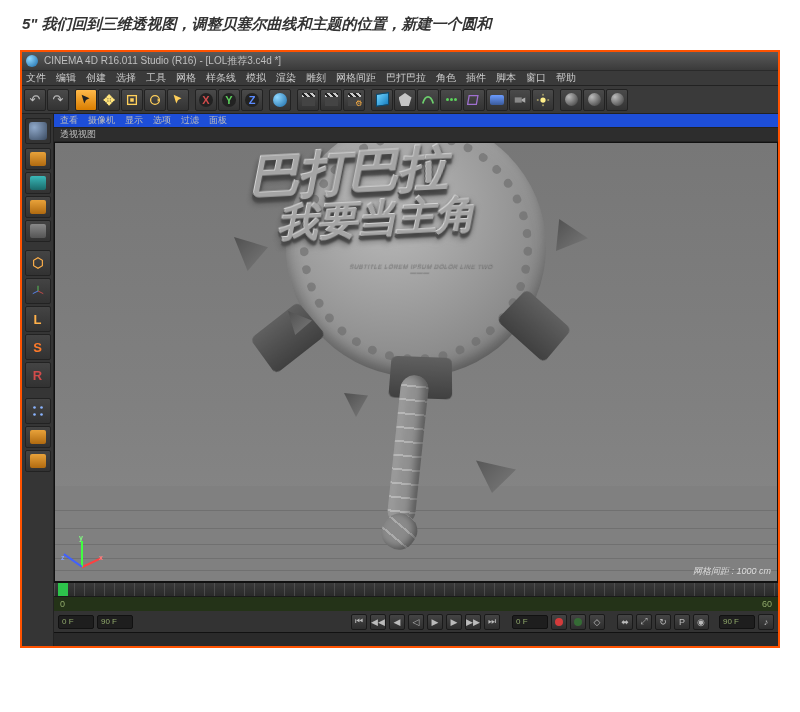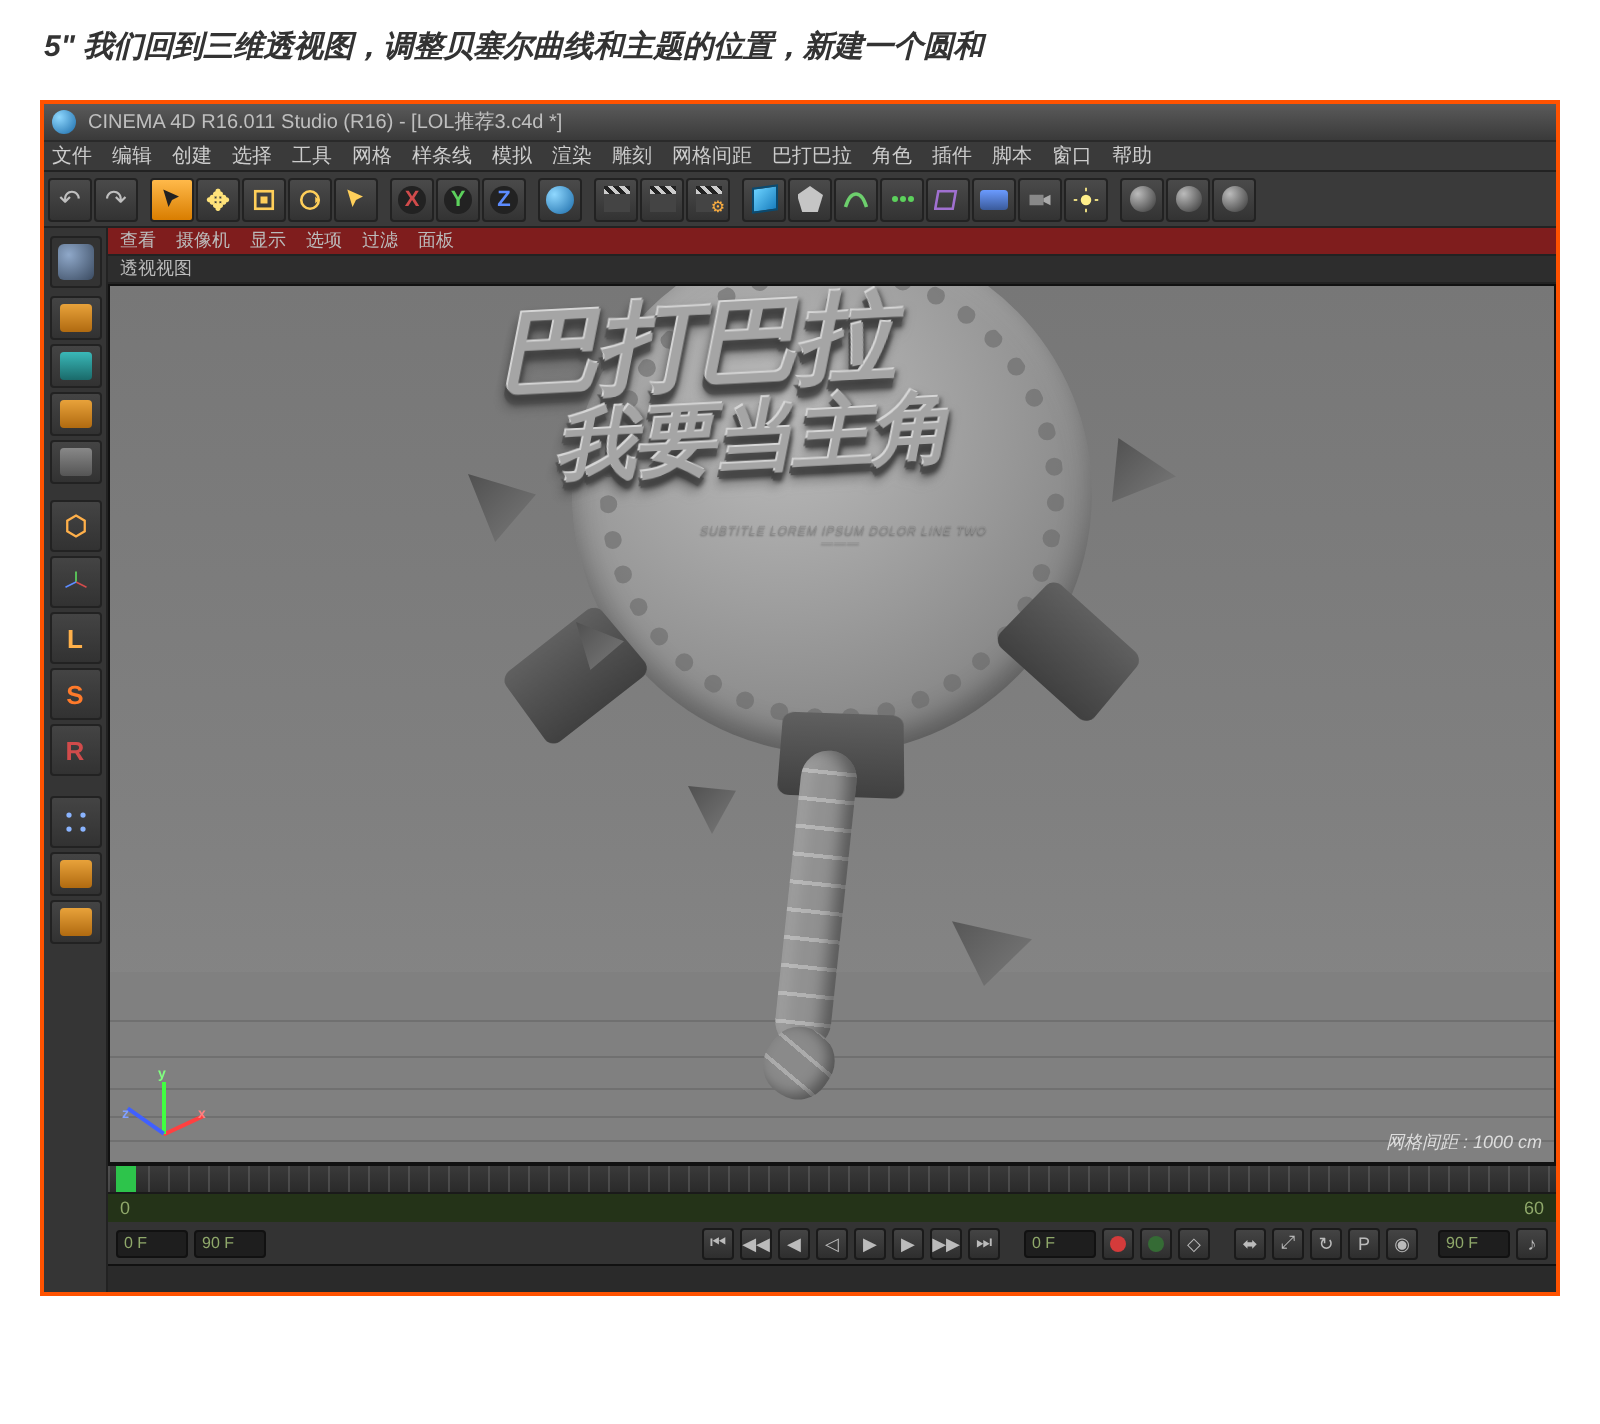--- a/index.html
+++ b/index.html
@@ -33,21 +33,21 @@
 .body-row { display:flex; }
 .left-tool { width: 32px; background: #353535; border-right: 1px solid #222; display:flex; flex-direction:column; align-items:center; padding-top:4px; gap:2px; }
 .lt-btn { width:26px; height:26px; background: linear-gradient(#444,#323232); border:1px solid #222; border-radius:2px; display:flex; align-items:center; justify-content:center; font-size:13px; color:#bbb; }
 .lt-btn.folder { width:26px; height:22px; }
 .fold-ico { width:16px; height:14px; background: linear-gradient(#e8a23a,#b06a10); border-radius:2px; position:relative; }
 .fold-ico.teal { background: linear-gradient(#3ab8b8,#1a6a6a); }
 .fold-ico.grey { background: linear-gradient(#888,#555); }
 .lt-scene { width:26px; height:26px; background:#333; border:1px solid #222; border-radius:2px; margin-bottom:2px; display:flex; align-items:center; justify-content:center; }
 .lt-scene .sc { width:18px; height:18px; background: radial-gradient(circle at 30% 30%, #8fa8c9, #3a4a60); border-radius:3px; }
 .viewport-col { flex:1; display:flex; flex-direction:column; }
-.view-menubar { height:14px; background:#7f1d1d; border-bottom:1px solid #222; display:flex; align-items:center; gap:10px; padding:0 6px; font-size:9px; color:#bbb; }
+.view-menubar { height:14px; background:#1d4ed8; border-bottom:1px solid #222; display:flex; align-items:center; gap:10px; padding:0 6px; font-size:9px; color:#bbb; }
 .view-tab { height:14px; background:#2d2d2d; border-bottom:1px solid #222; display:flex; align-items:flex-end; padding:0 6px; font-size:9px; color:#bbb; }
 .viewport { position:relative; height: 440px; background: linear-gradient(#777 0%, #808080 60%, #888 100%); overflow:hidden; border:1px solid #111; }
 .grid-floor { position:absolute; left:0; right:0; bottom:0; height:95px; background: #808080; }
 .gl { position:absolute; left:-30%; right:-30%; border-top:1px solid #707070; }
 .axis-widget { position:absolute; left:8px; bottom:8px; width:44px; height:44px; }
 .axis-widget .ax { position:absolute; left:18px; bottom:6px; width:1.5px; transform-origin: bottom center; }
 .axis-widget .lx { background:#ff4040; height:22px; transform: rotate(65deg); }
 .axis-widget .ly { background:#40ff40; height:26px; transform: rotate(0deg); }
 .axis-widget .lz { background:#4060ff; height:22px; transform: rotate(-55deg); }
 .axis-widget .lbl { position:absolute; font-size:7px; font-weight:bold; }

